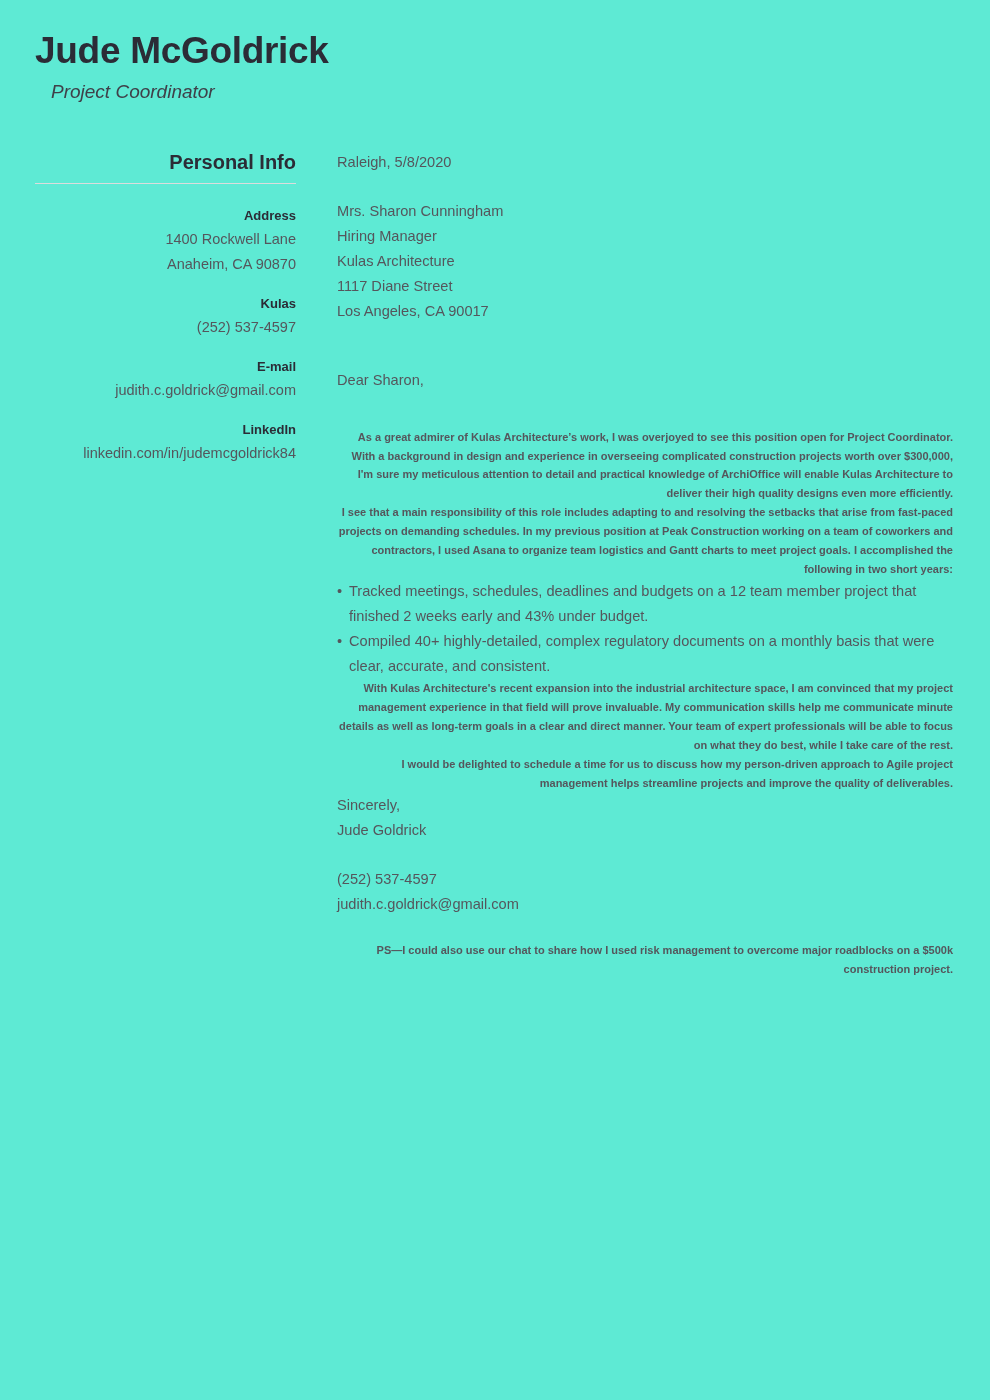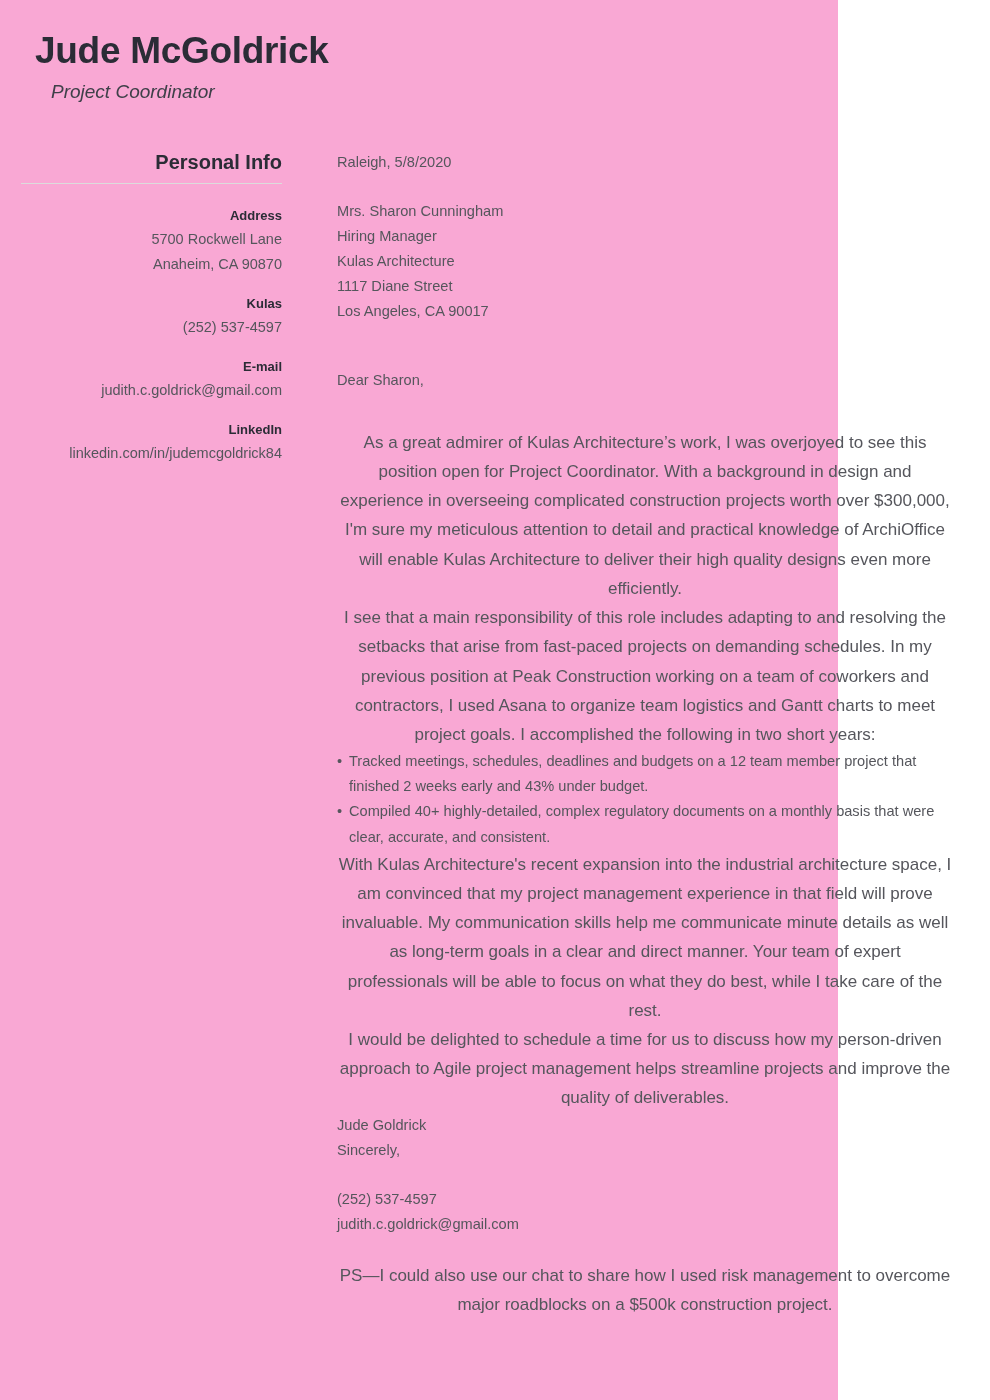--- a/index.html
+++ b/index.html
@@ -10,23 +10,23 @@
   body {
     width: 990px;
     height: 1400px;
     font-family: "Liberation Sans", sans-serif;
     color: #4a4a4a;
     -webkit-font-smoothing: antialiased;
     overflow: hidden;
   }
   .page {
     position: relative;
-    width: 838px;
+    width: 990px;
     height: 1400px;
-    background: #f9a8d4;
+    background: #5eead4;
     box-sizing: border-box;
   }
 
   
   .header {
     position: absolute;
     left: 35px;
     top: 30px;
     width: 700px;
   }
@@ -43,21 +43,21 @@
     font-style: italic;
     font-weight: normal;
     color: #3f4049;
     margin: 8px 0 0 16px;
     line-height: 1.2;
   }
 
   
   .sidebar {
     position: absolute;
-    left: 21px;
+    left: 35px;
     top: 150px;
     width: 261px;
     text-align: right;
   }
   .side-heading {
     font-size: 20px;
     font-weight: bold;
     color: #2b2c36;
     margin: 0;
     line-height: 1.2;
@@ -99,25 +99,26 @@
   }
   .line {
     font-size: 14.6px;
     color: #55565c;
     line-height: 1.72;
   }
   .date-block { margin-bottom: 24px; }
   .recipient-block { margin-bottom: 43px; }
   .salutation { margin-bottom: 35px; }
   .para {
-    font-size: 17px;
-    color: #55565c;
-    line-height: 1.72;
-    text-align: center;
+    font-size: 11px;
+    color: #55565c;
+    line-height: 1.72;
+    text-align: right;
     margin-bottom: 26px;
+    font-weight: bold;
   }
   .para.tight { margin-bottom: 0; }
   .bullets {
     list-style: none;
     padding: 0;
     margin: 0 0 26px 0;
   }
   .bullets li {
     position: relative;
     padding-left: 12px;
@@ -147,21 +148,21 @@
     <h1 class="cand-name">Jude McGoldrick</h1>
     <div class="cand-title">Project Coordinator</div>
   </div>
 
   <aside class="sidebar">
     <div class="side-heading">Personal Info</div>
     <hr class="side-rule">
 
     <div class="side-group">
       <div class="side-label">Address</div>
-      <div class="side-value">5700 Rockwell Lane</div>
+      <div class="side-value">1400 Rockwell Lane</div>
       <div class="side-value">Anaheim, CA 90870</div>
     </div>
 
     <div class="side-group">
       <div class="side-label">Kulas</div>
       <div class="side-value">(252) 537-4597</div>
     </div>
 
     <div class="side-group">
       <div class="side-label">E-mail</div>
@@ -199,22 +200,22 @@
     <ul class="bullets">
       <li>Tracked meetings, schedules, deadlines and budgets on a 12 team member project that finished 2 weeks early and 43% under budget.</li>
       <li>Compiled 40+ highly-detailed, complex regulatory documents on a monthly basis that were clear, accurate, and consistent.</li>
     </ul>
 
     <p class="para">With Kulas Architecture's recent expansion into the industrial architecture space, I am convinced that my project management experience in that field will prove invaluable. My communication skills help me communicate minute details as well as long-term goals in a clear and direct manner. Your team of expert professionals will be able to focus on what they do best, while I take care of the rest.</p>
 
     <p class="para">I would be delighted to schedule a time for us to discuss how my person-driven approach to Agile project management helps streamline projects and improve the quality of deliverables.</p>
 
     <div class="sig-block">
+      <div class="line">Sincerely,</div>
       <div class="line">Jude Goldrick</div>
-      <div class="line">Sincerely,</div>
     </div>
 
     <div class="contact-block">
       <div class="line">(252) 537-4597</div>
       <div class="line">judith.c.goldrick@gmail.com</div>
     </div>
 
     <p class="para ps-block">PS—I could also use our chat to share how I used risk management to overcome major roadblocks on a $500k construction project.</p>
 
   </main>

